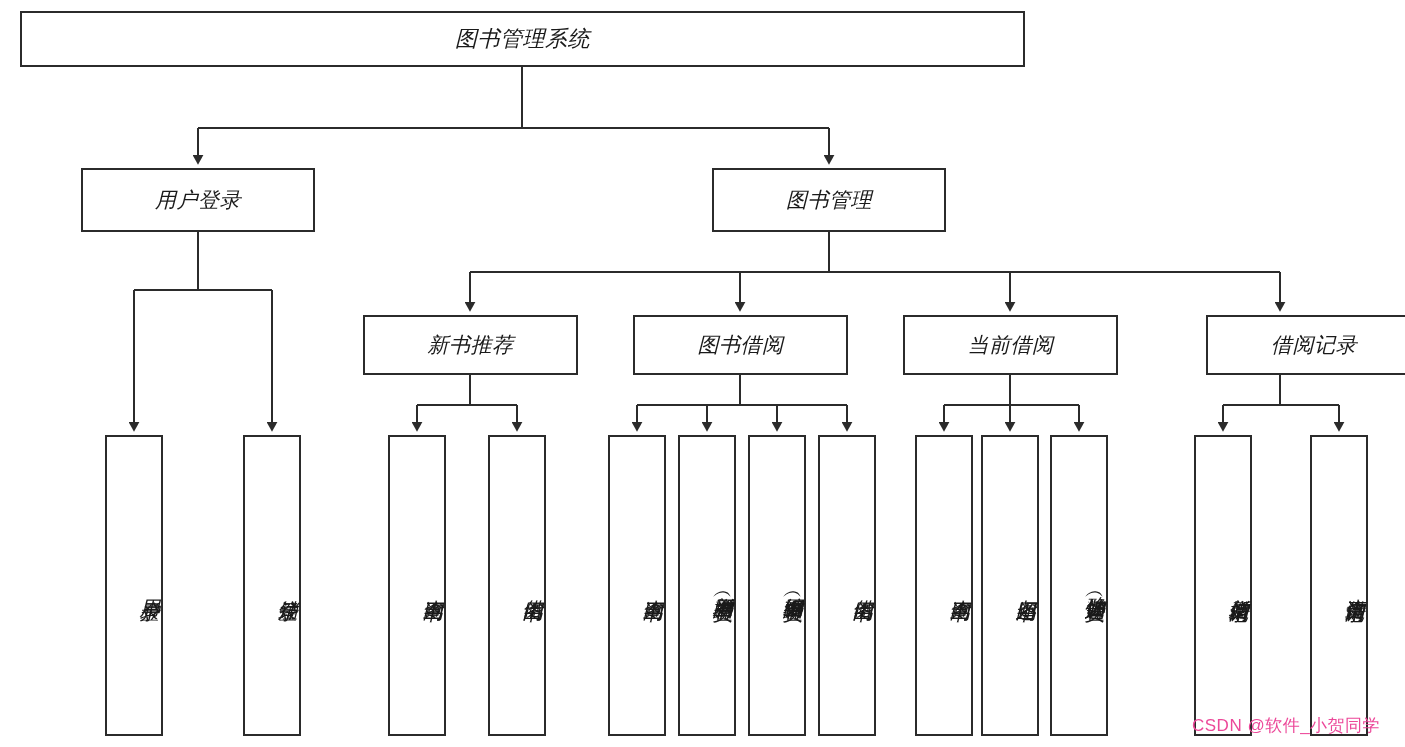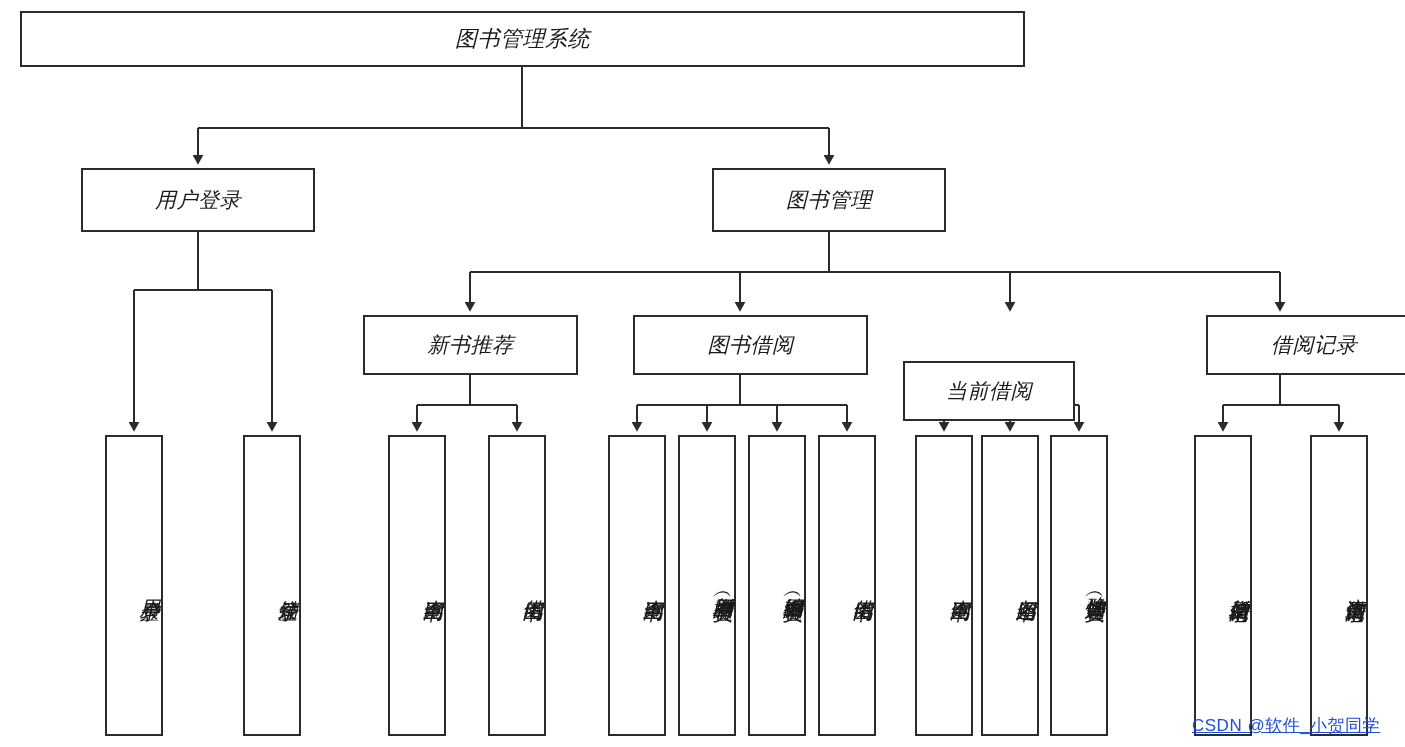--- a/index.html
+++ b/index.html
@@ -52,25 +52,24 @@
     text-orientation: upright;
     line-height: 1.18;
     letter-spacing: 1px;
     padding: 6px 0;
     align-items: flex-start;
     justify-content: center;
   }
   .watermark {
     position: absolute;
     font-size: 17px;
-    color: #1d4ed8;
+    color: #ec4899;
     white-space: nowrap;
     letter-spacing: 0.5px;
     user-select: none;
-    text-decoration: underline;
   }
 </style>
 </head>
 <body>
 
 <div id="canvas">
 
   <svg id="edges" viewBox="0 0 1405 747" xmlns="http://www.w3.org/2000/svg">
     <defs>
       <marker id="arrow" markerWidth="10" markerHeight="11" refX="1.2" refY="5.5" orient="auto" markerUnits="userSpaceOnUse">
@@ -122,23 +121,23 @@
   </svg>
 
   <div class="node root h" style="left:20px;top:11px;width:1005px;height:56px;">图书管理系统</div>
 
   <div class="node h" style="left:81px;top:168px;width:234px;height:64px;">用户登录</div>
 
   <div class="node h" style="left:363px;top:315px;width:215px;height:60px;">新书推荐</div>
 
   <div class="node h" style="left:712px;top:168px;width:234px;height:64px;">图书管理</div>
 
-  <div class="node h" style="left:633px;top:315px;width:235px;height:60px;">图书借阅</div>
+  <div class="node h" style="left:633px;top:315px;width:215px;height:60px;">图书借阅</div>
 
-  <div class="node h" style="left:903px;top:315px;width:172px;height:60px;margin-top:46px;">当前借阅</div>
+  <div class="node h" style="left:903px;top:315px;width:215px;height:60px;">当前借阅</div>
 
   <div class="node h" style="left:1172px;top:315px;width:216px;height:60px;margin-left:34px;">借阅记录</div>
 
   <div class="node leaf" style="left:105px;top:435px;width:58px;height:301px;">用户登录</div>
 
   <div class="node leaf" style="left:243px;top:435px;width:58px;height:301px;">注销登录</div>
 
   <div class="node leaf" style="left:388px;top:435px;width:58px;height:301px;">查询图书</div>
 
   <div class="node leaf" style="left:488px;top:435px;width:58px;height:301px;">借阅图书</div>

